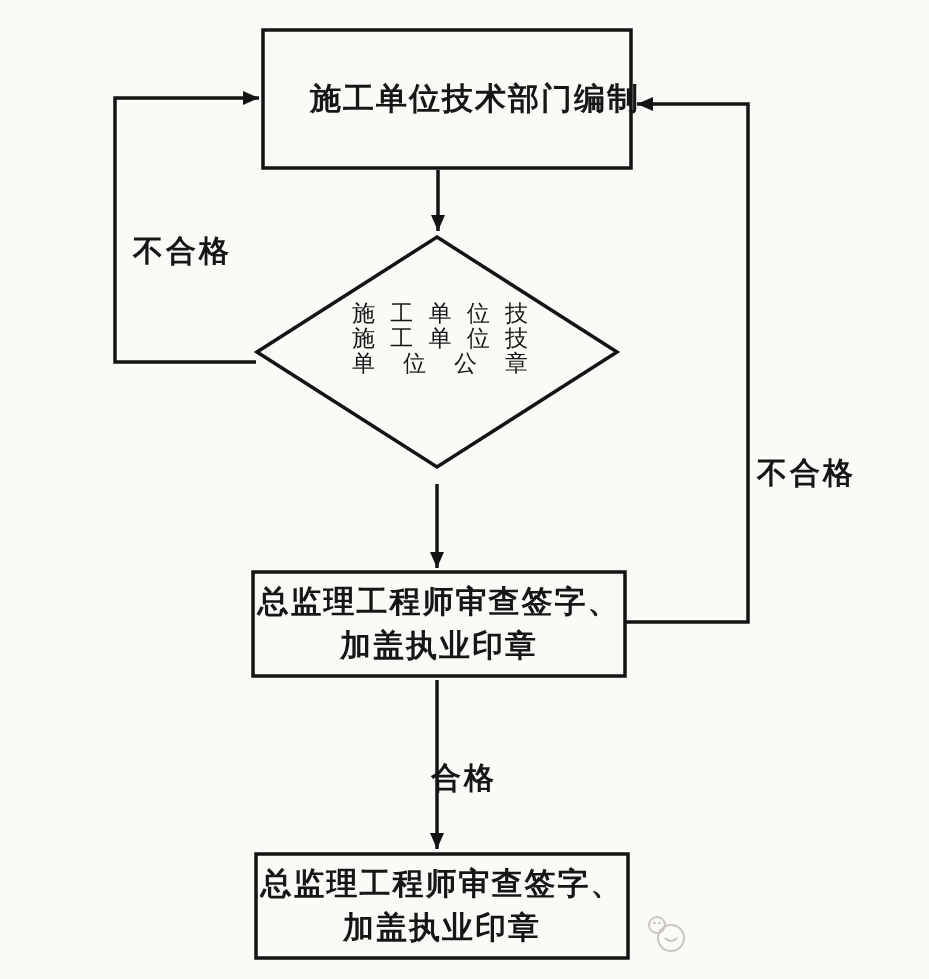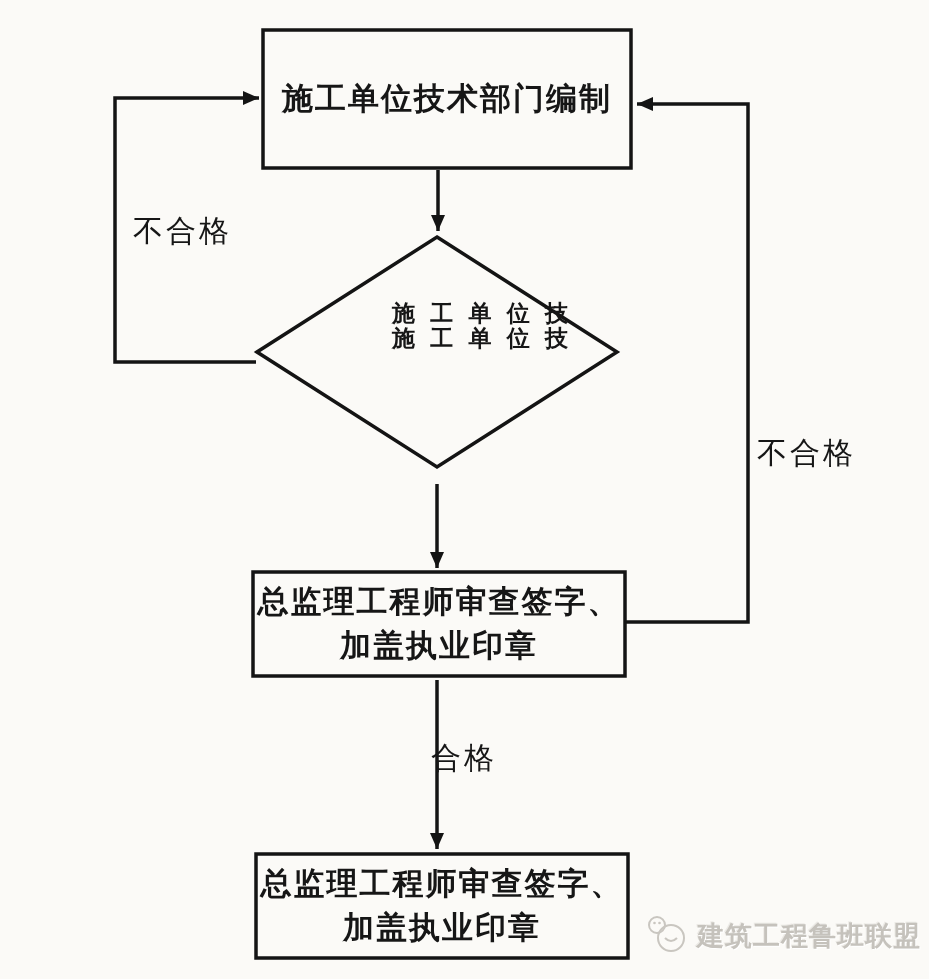--- a/index.html
+++ b/index.html
@@ -37,35 +37,35 @@
     line-height: 44px;
   }
   .box-label.single {
     font-size: 31px;
   }
   .diamond-text {
     position: absolute;
     left: 352px;
     top: 301px;
     width: 176px;
-    font-weight: 700;
-    margin-left: 40px;
+    font-weight: 400;
   }
   .diamond-text .dline {
     font-size: 23px;
     line-height: 25px;
     text-align: justify;
     text-align-last: justify;
   }
   .edge-label {
     position: absolute;
     font-size: 30px;
-    font-weight: 400;
+    font-weight: 700;
     letter-spacing: 3px;
     white-space: nowrap;
+    margin-top: 20px;
   }
   .watermark {
     position: absolute;
     left: 645px;
     top: 914px;
     display: flex;
     align-items: center;
     gap: 8px;
     color: #c5c2bc;
     font-weight: bold;
@@ -98,25 +98,26 @@
 
     <line x1="438" y1="170" x2="438" y2="231" stroke="#141414" stroke-width="3.5" marker-end="url(#arrow)"></line>
     <line x1="437" y1="484" x2="437" y2="568" stroke="#141414" stroke-width="3.5" marker-end="url(#arrow)"></line>
     <line x1="437" y1="680" x2="437" y2="849" stroke="#141414" stroke-width="3.5" marker-end="url(#arrow)"></line>
 
     <polyline points="256,362 115,362 115,98 259,98" fill="none" stroke="#141414" stroke-width="3.5" marker-end="url(#arrow)"></polyline>
 
     <polyline points="625,622 748,622 748,104 637,104" fill="none" stroke="#141414" stroke-width="3.5" marker-end="url(#arrow)"></polyline>
   </svg>
 
-  <div class="box-label single" style="left:263px; top:30px; width:368px; height:138px;">施工单位技术部门编制</div>
+  <div class="box-label single" style="left:263px; top:30px; width:368px; height:138px;padding-left:28px;">施工单位技术部门编制</div>
 
   <div class="diamond-text">
     <div class="dline">施工单位技</div>
     <div class="dline">施工单位技</div>
+    <div class="dline">单位公章</div>
   </div>
 
   <div class="box-label" style="left:253px; top:572px; width:372px; height:104px;">
     <span>总监理工程师审查签字、</span>
     <span>加盖执业印章</span>
   </div>
 
   <div class="box-label" style="left:256px; top:854px; width:372px; height:104px;">
     <span>总监理工程师审查签字、</span>
     <span>加盖执业印章</span>
@@ -127,16 +128,15 @@
   <div class="edge-label" style="left:431px; top:738px;">合格</div>
 
   <div class="watermark">
     <svg width="44" height="44" viewBox="0 0 44 44">
       <circle cx="12" cy="11" r="8" fill="none" stroke="#c9c6c0" stroke-width="2"></circle>
       <circle cx="9.5" cy="9" r="1.3" fill="#c9c6c0"></circle>
       <circle cx="14.5" cy="9" r="1.3" fill="#c9c6c0"></circle>
       <circle cx="26" cy="24" r="13" fill="none" stroke="#c9c6c0" stroke-width="2"></circle>
       <path d="M20 24 q6 6 12 0" fill="none" stroke="#c9c6c0" stroke-width="2"></path>
     </svg>
-    <span>建筑工程鲁班联盟</span>
   </div>
 
 </div>
 
 </body></html>

